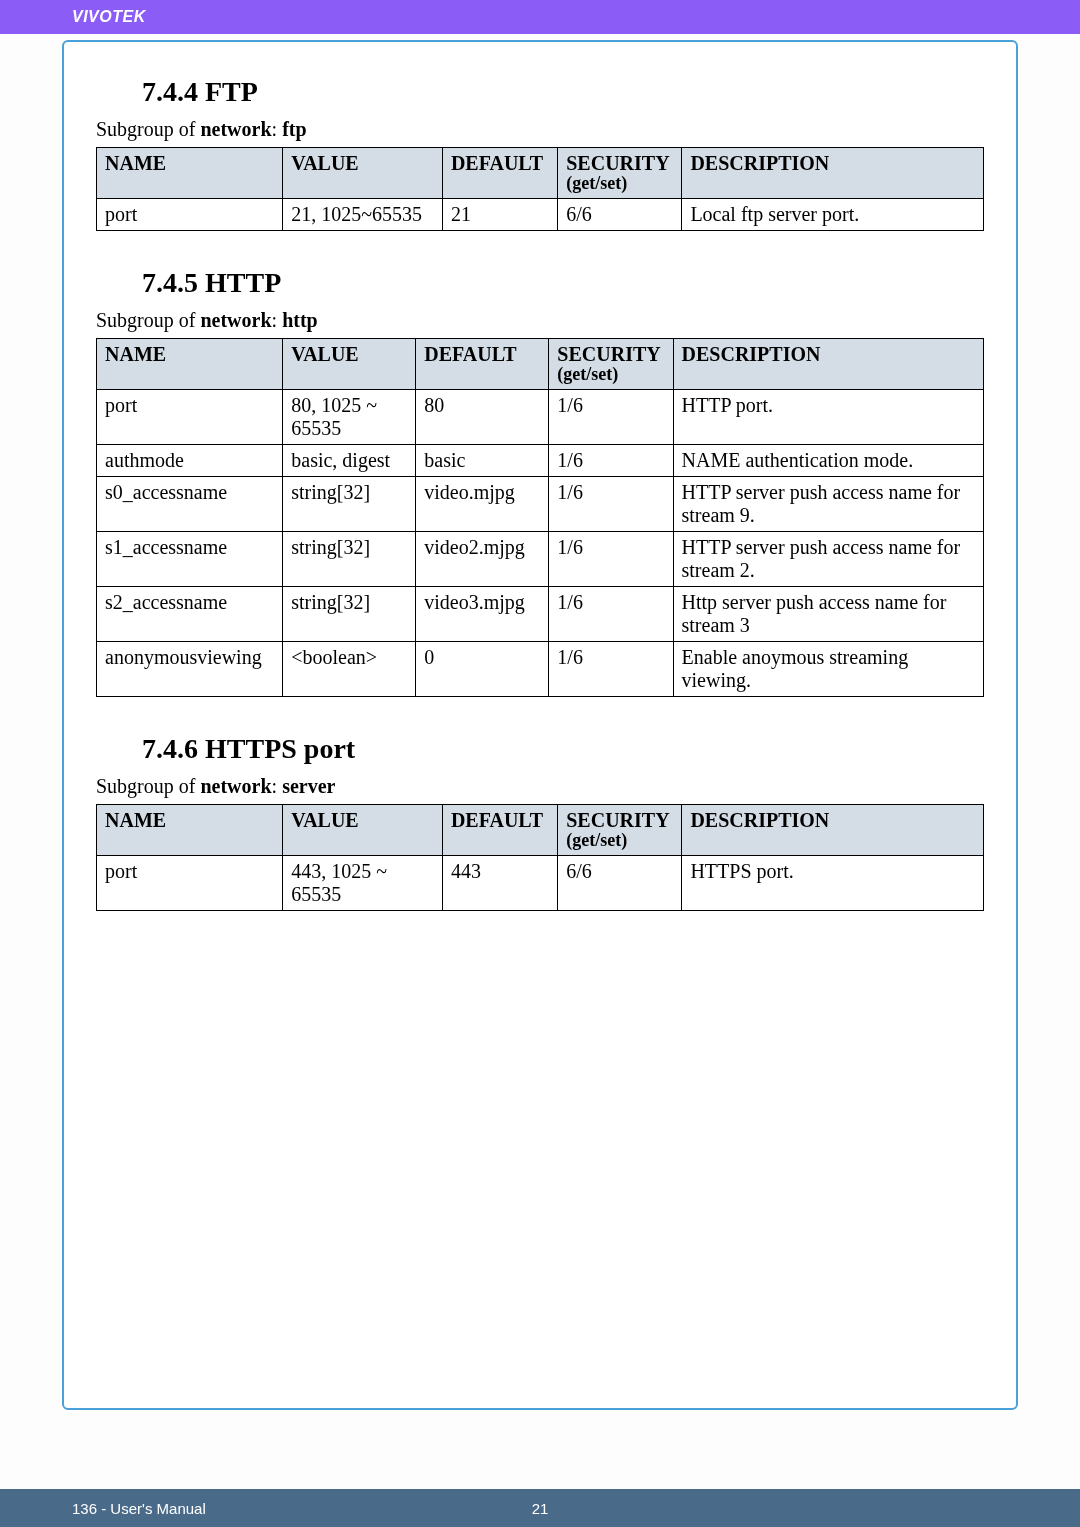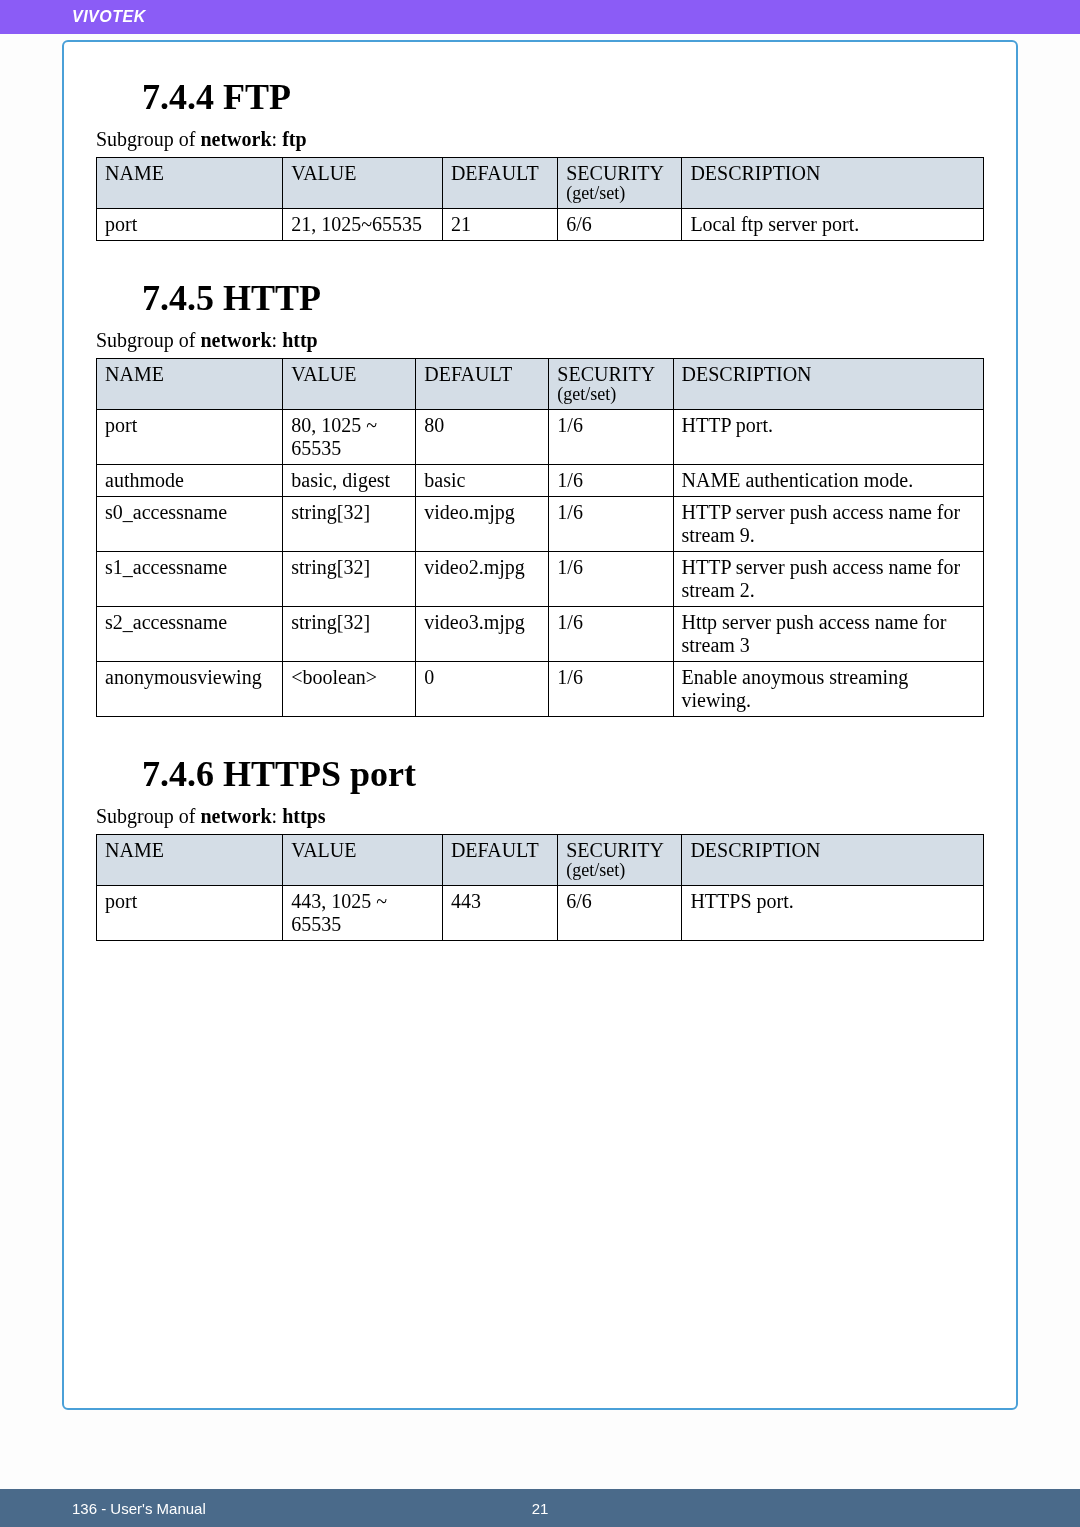--- a/index.html
+++ b/index.html
@@ -34,21 +34,21 @@
     border: 2px solid #4aa0d8;
     border-radius: 6px;
     padding: 34px 32px 40px 32px;
     min-height: 1370px;
     background: #fff;
     position: relative;
   }
   .section-title {
     font-family: "Times New Roman", Times, serif;
     font-weight: bold;
-    font-size: 36px;
+    font-size: 28px;
     margin-left: 46px;
     margin-bottom: 10px;
   }
   .subgroup {
     font-family: "Times New Roman", Times, serif;
     font-size: 20px;
     margin-bottom: 6px;
   }
   .subgroup .bold { font-weight: bold; }
   table.param {
@@ -59,21 +59,21 @@
   table.param th, table.param td {
     border: 1px solid #000;
     padding: 4px 6px 4px 8px;
     font-family: "Times New Roman", Times, serif;
     font-size: 20px;
     text-align: left;
     vertical-align: top;
   }
   table.param th {
     background: #d4dde6;
-    font-weight: normal;
+    font-weight: bold;
   }
   .footer {
     position: absolute;
     bottom: 0; left: 0; right: 0;
     height: 38px;
     background: #4a6a8a;
     display: flex;
     align-items: center;
     padding-left: 72px;
   }
@@ -186,21 +186,21 @@
         <td>&lt;boolean&gt;</td>
         <td>0</td>
         <td>1/6</td>
         <td>Enable anoymous streaming viewing.</td>
       </tr>
     </tbody>
       </table>
 
     <h2 class="section-title">7.4.6 HTTPS port</h2>
     <p class="subgroup">
-      <span>Subgroup of </span><span class="bold">network</span><span>: </span><span class="bold">https</span>
+      <span>Subgroup of </span><span class="bold">network</span><span>: </span><span class="bold">server</span>
     </p>
     <table class="param">
       <tbody>
           <tr>
         <th style="width:21%">NAME</th>
         <th style="width:18%">VALUE</th>
         <th style="width:13%">DEFAULT</th>
         <th style="width:14%">
           <span>SECURITY</span>
           <span class="sec-sub">(get/set)</span>

